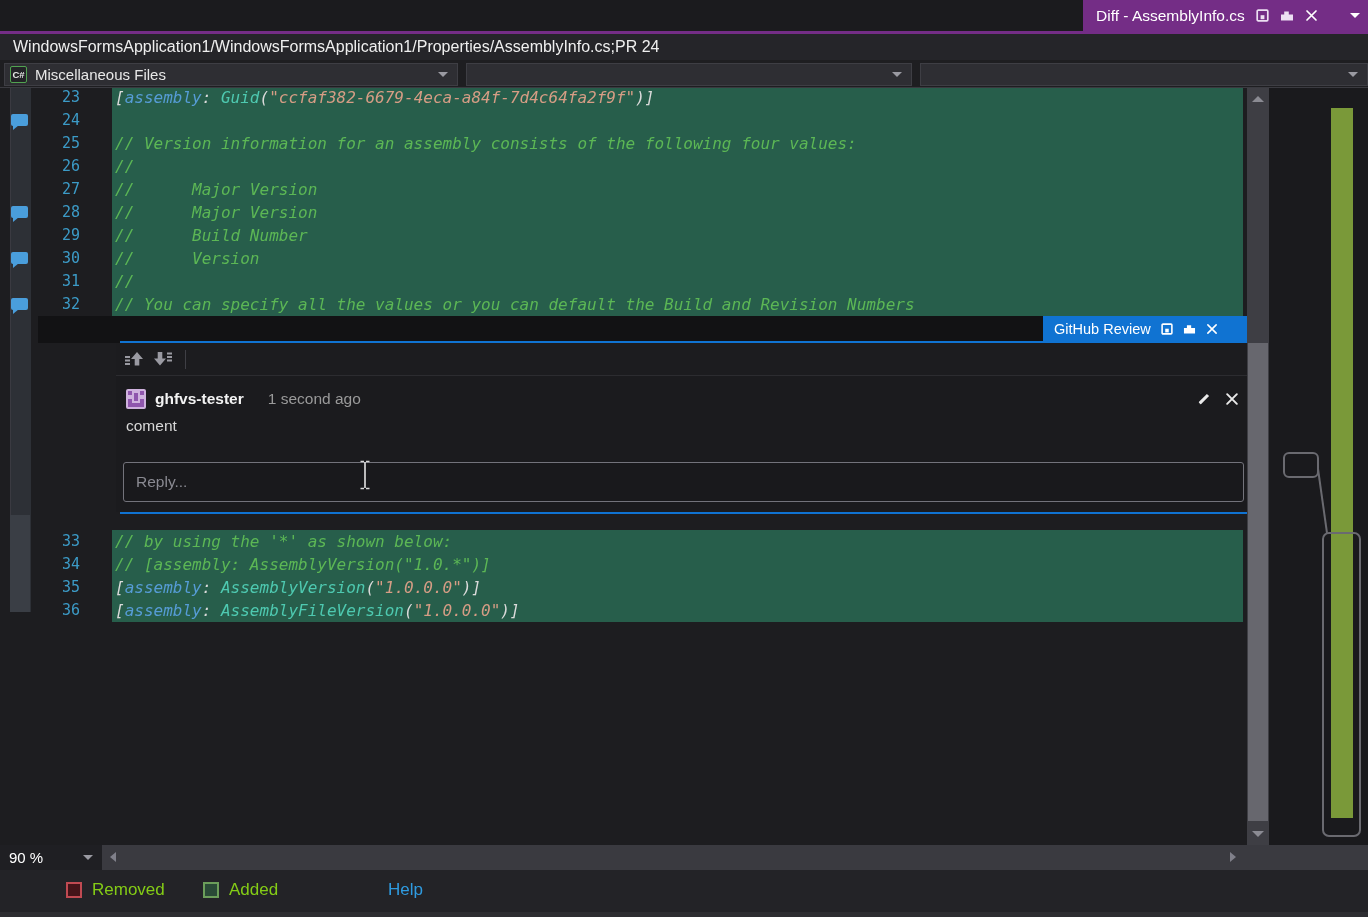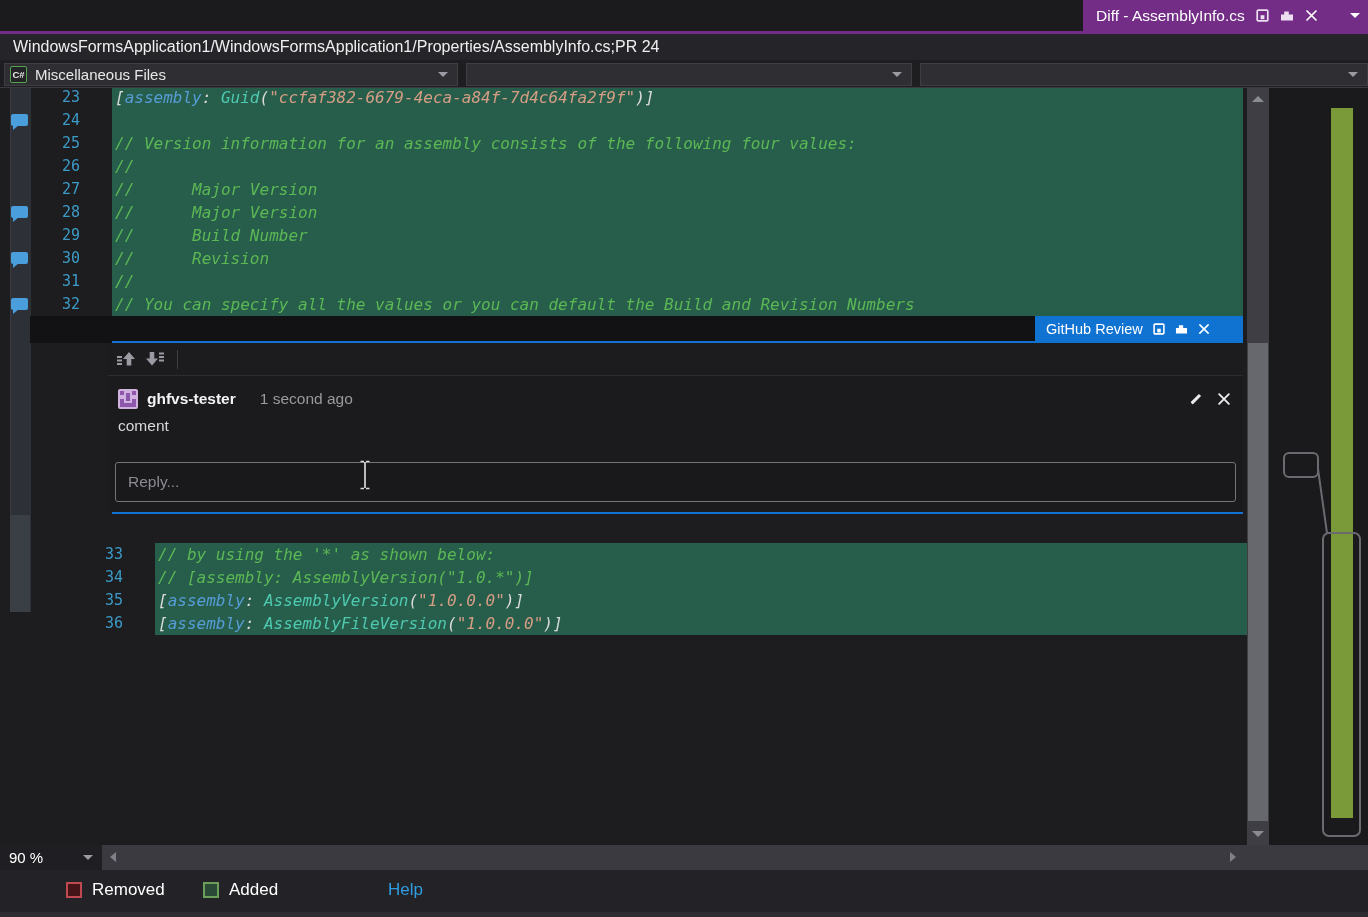--- a/index.html
+++ b/index.html
@@ -34,32 +34,32 @@
   
   #main{position:absolute;left:0;top:88px;width:100%;height:757px;background:#1d1d20;overflow:hidden;}
   #gutter-strip{position:absolute;left:10px;top:0;width:20px;height:524px;background:#2d3036;border-left:1px solid #3a3a41;}
   #gutter-changed{position:absolute;left:10px;top:427px;width:20px;height:97px;background:#3a3e45;}
   .bubble{position:absolute;left:11px;width:17px;height:12px;background:var(--bubble-blue);border-radius:2px;}
   .bubble::after{content:'';position:absolute;left:2px;bottom:-4px;width:0;height:0;
         border-left:6px solid var(--bubble-blue);border-bottom:5px solid transparent;}
 
   .lines{position:absolute;left:0;width:1243px;}
   #lines-top{top:-2px;}
-  #lines-bottom{top:455px;margin-left:43px;}
+  #lines-bottom{top:442px;}
   .crow{position:relative;height:23px;}
   .crow .ln{position:absolute;left:30px;top:0;width:50px;text-align:right;color:var(--line-number);
             font-family:"DejaVu Sans Mono",monospace;font-size:15px;line-height:23px;}
   .crow .code{position:absolute;left:112px;right:0;top:0;bottom:0;padding-left:3px;white-space:pre;
             font-family:"DejaVu Sans Mono",monospace;font-size:16px;line-height:23px;color:#dadada;}
   .crow.added .code{background:var(--added-bg);font-style:italic;}
   .tok-c{color:var(--comment-green);} .tok-k{color:var(--keyword-blue);}
   .tok-t{color:var(--type-teal);} .tok-s{color:var(--string-orange);} .tok-p{color:#dadada;}
 
   
-  #review-panel{position:absolute;left:0;top:228px;width:1243px;height:198px;}
+  #review-panel{position:absolute;left:8px;top:228px;width:1243px;height:198px;}
   .tabstrip{position:absolute;left:30px;right:0;top:0;height:27px;background:#121214;}
   .underline{position:absolute;left:112px;right:0;top:25px;height:2px;background:var(--accent-blue);}
   .review-tab{position:absolute;right:0;top:0;width:208px;height:25px;background:var(--accent-blue);color:#fff;
       font-size:14.5px;display:flex;align-items:center;padding:0 8px 0 11px;box-sizing:border-box;}
   .review-tab .ticon{margin-left:10px;}
   .panel-body{position:absolute;left:108px;right:0;top:27px;bottom:2px;background:#1b1b1e;}
   .ptoolbar{position:absolute;left:0;right:0;top:0;height:33px;background:#1c1c1f;border-bottom:1px solid #2c2c30;
       display:flex;align-items:center;padding-left:9px;box-sizing:border-box;}
   .pbtn{margin-right:9px;display:flex;align-items:center;}
   .psep{width:1px;height:19px;background:#3f3f45;margin-left:4px;}
@@ -92,21 +92,21 @@
       align-items:center;padding-left:9px;box-sizing:border-box;font-size:15px;color:#ffffff;}
   #zoom-combo .chev{top:10px;}
   .harrow-left{position:absolute;left:110px;top:7px;width:0;height:0;border-top:5.5px solid transparent;
       border-bottom:5.5px solid transparent;border-right:6px solid #80808a;}
   .harrow-right{position:absolute;left:1230px;top:7px;width:0;height:0;border-top:5.5px solid transparent;
       border-bottom:5.5px solid transparent;border-left:6px solid #80808a;}
   #legendbar{position:absolute;left:0;top:870px;width:100%;height:42px;background:#232327;}
   .lgbox{position:absolute;top:12px;width:16px;height:16px;box-sizing:border-box;border:2px solid;}
   #lg-removed-box{left:66px;background:var(--legend-removed-fill);border-color:var(--legend-removed-border);}
   #lg-added-box{left:203px;background:var(--legend-added-fill);border-color:var(--legend-added-border);}
-  .lglabel{position:absolute;top:10px;font-size:17px;color:#ffffff;white-space:nowrap;}
+  .lglabel{position:absolute;top:10px;font-size:17px;color:#84cc16;white-space:nowrap;}
   #lg-removed-label{left:92px;} #lg-added-label{left:229px;}
   #help-link{left:388px;color:var(--help-link);cursor:pointer;text-decoration:none;}
   #bottom-strip{position:absolute;left:0;top:912px;width:100%;height:5px;background:#2d2d31;}
 </style>
 </head>
 <body>
 
 <div id="app">
 
   <div id="titlebar">
@@ -187,21 +187,21 @@
         <div class="crow added">
           <span class="ln">28</span>
           <span class="code"><span class="tok-c">//      Major Version</span></span>
         </div>
         <div class="crow added">
           <span class="ln">29</span>
           <span class="code"><span class="tok-c">//      Build Number</span></span>
         </div>
         <div class="crow added">
           <span class="ln">30</span>
-          <span class="code"><span class="tok-c">//      Revision</span></span>
+          <span class="code"><span class="tok-c">//      Version</span></span>
         </div>
         <div class="crow added">
           <span class="ln">31</span>
           <span class="code"><span class="tok-c">//</span></span>
         </div>
         <div class="crow added">
           <span class="ln">32</span>
           <span class="code"><span class="tok-c">// You can specify all the values or you can default the Build and Revision Numbers</span></span>
         </div>
       </div>

